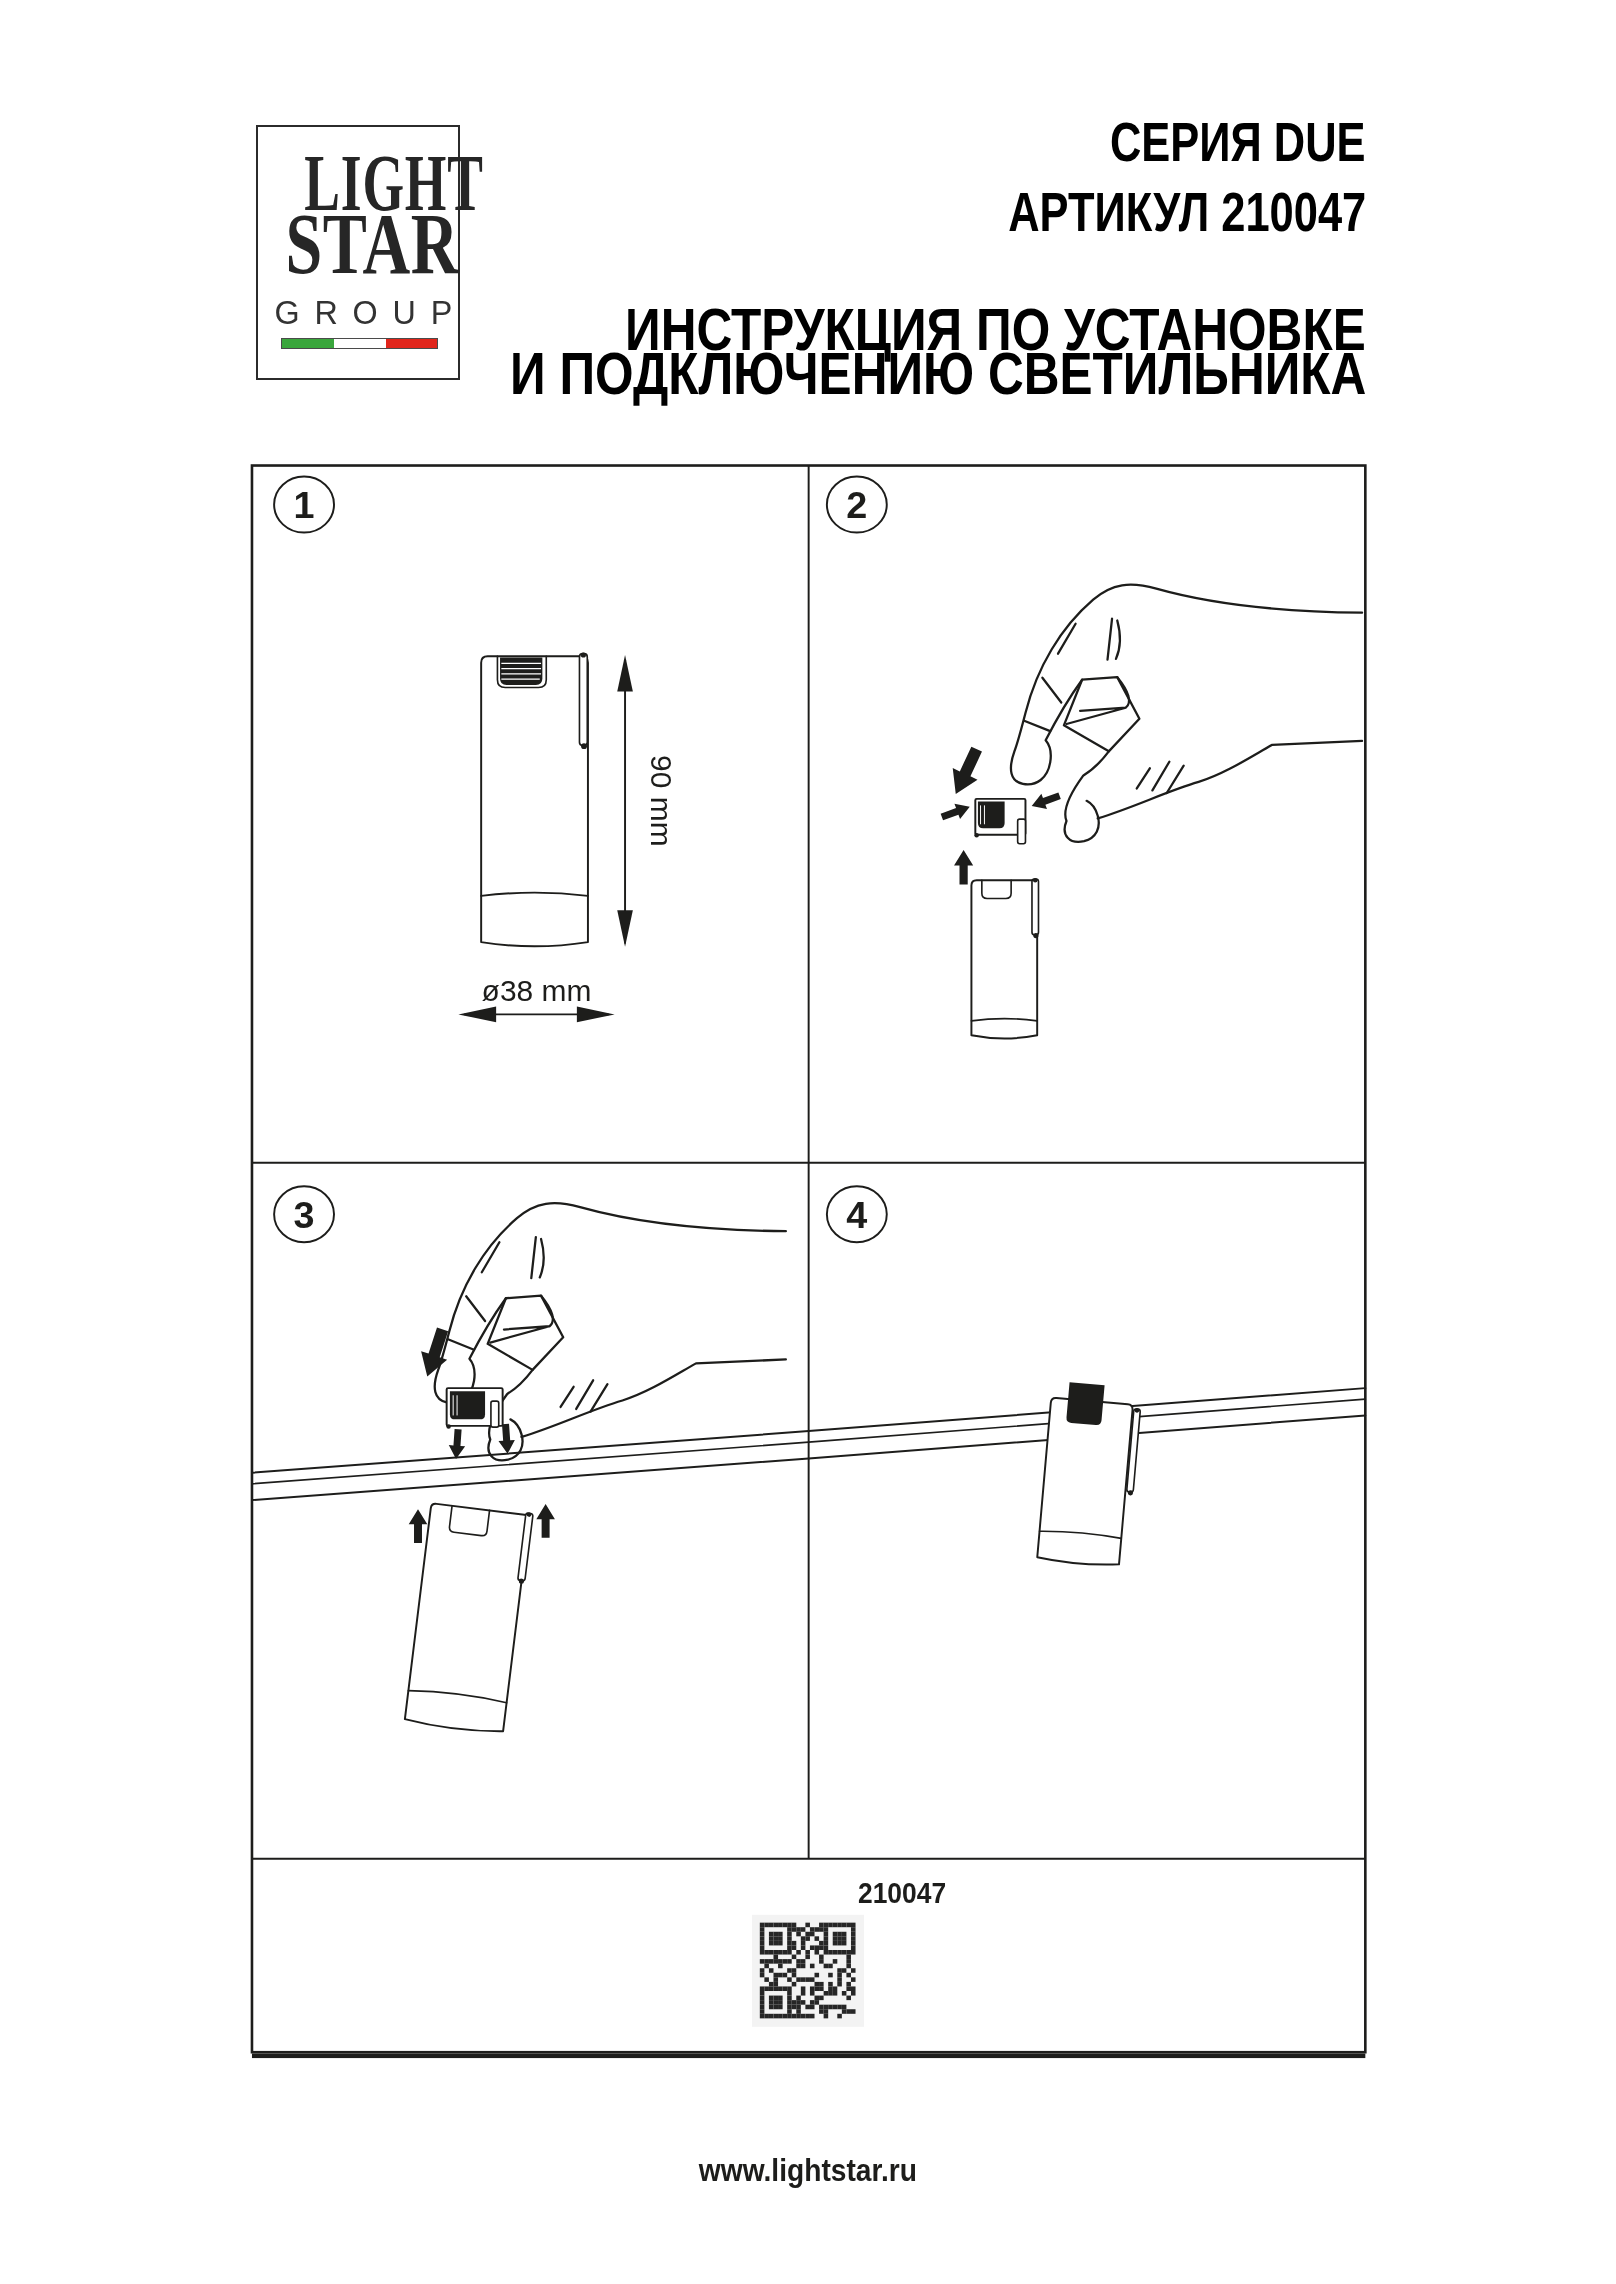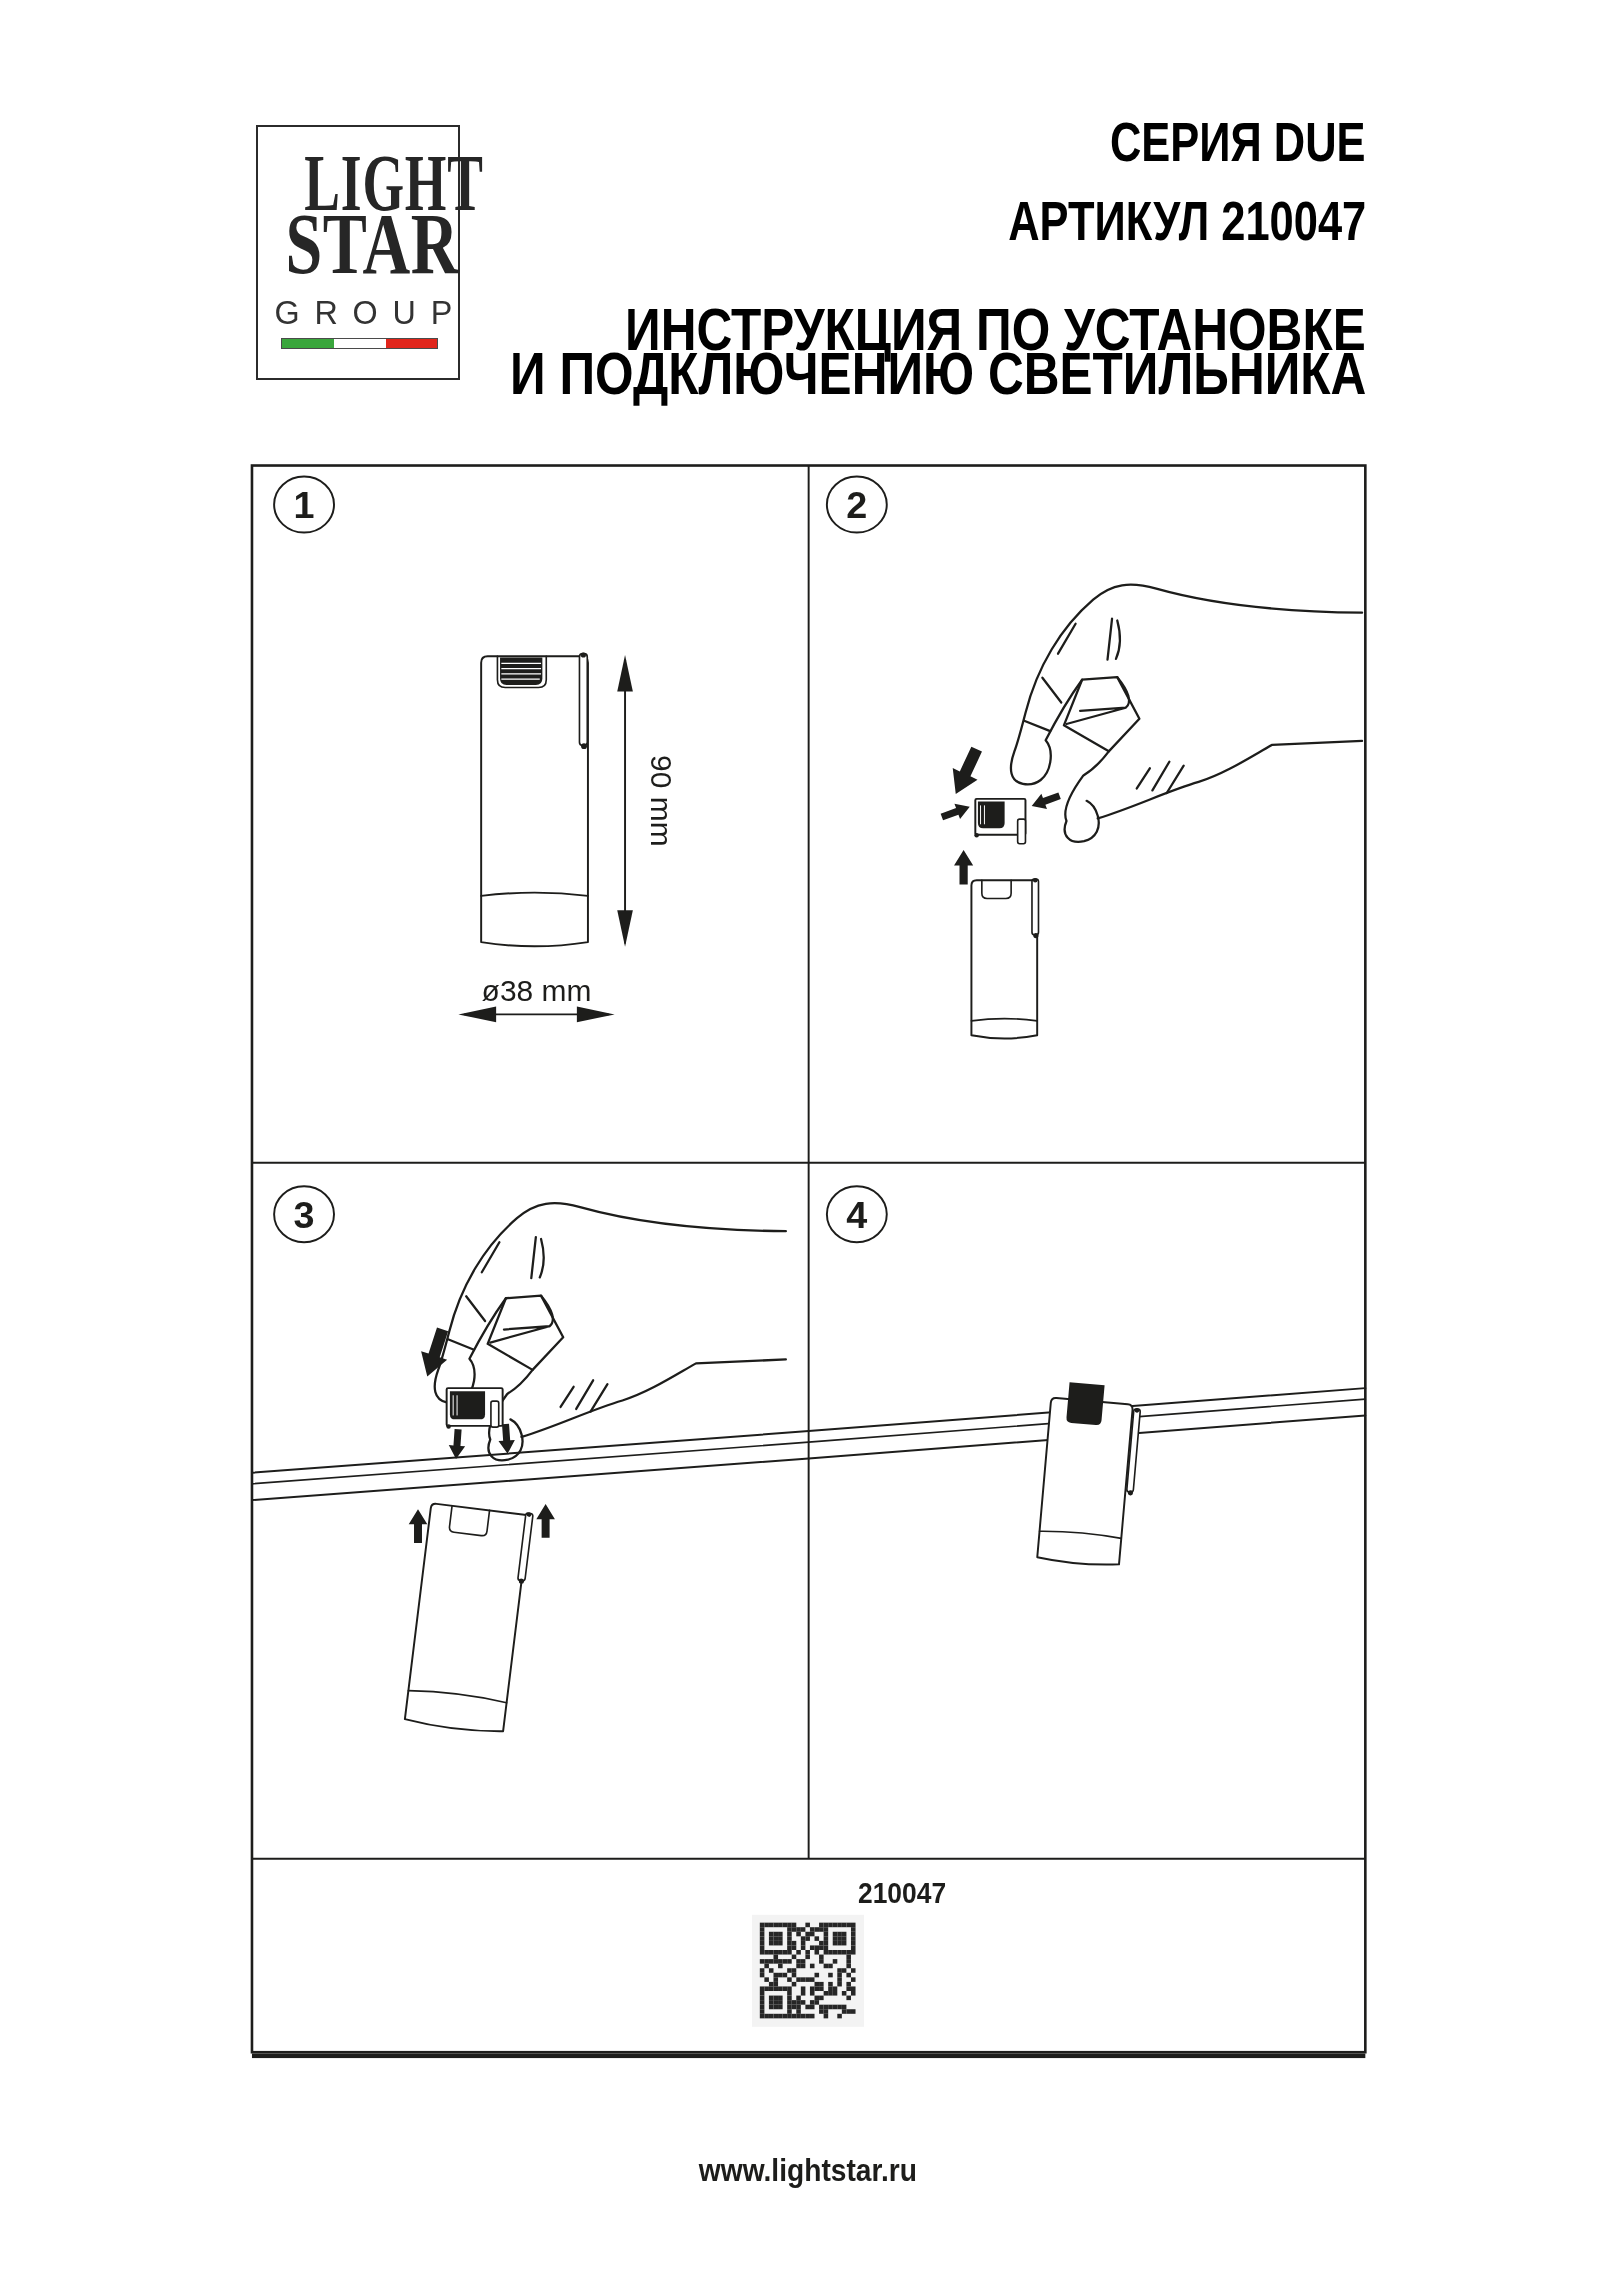--- a/index.html
+++ b/index.html
@@ -23,21 +23,21 @@
   .logo-group>span{transform:scaleX(0.95);letter-spacing:15.6px;padding-left:11.7px;}
   .logo-flag{position:absolute;left:23.4px;top:211px;width:155px;height:9px;
     border:1.3px solid #4a4a4a;display:flex;}
   .logo-flag .seg{flex:1 1 0;}
   
   .hdr{position:absolute;right:250px;white-space:nowrap;font-weight:bold;
     color:#000000;line-height:1;}
   .hdr>span{display:inline-block;transform-origin:100% 50%;}
   .hd-series{top:115px;font-size:55px;}
   .hd-series>span{transform:scaleX(0.79);}
-  .hd-article{top:194px;font-size:55px;}
+  .hd-article{top:185px;font-size:55px;}
   .hd-article>span{transform:scaleX(0.79);}
   .hd-t1{top:285px;font-size:59px;margin-top:16px;}
   .hd-t1>span{transform:scaleX(0.84);}
   .hd-t2{top:345px;font-size:59px;}
   .hd-t2>span{transform:scaleX(0.84);}
   
   .bottom-article{position:absolute;left:252px;top:1878px;width:1301px;text-align:center;
     font-size:30px;font-weight:bold;line-height:1;}
   .bottom-article>span{display:inline-block;transform:scaleX(0.88);transform-origin:50% 50%;}
   .site{position:absolute;left:0;top:2154px;width:100%;text-align:center;

